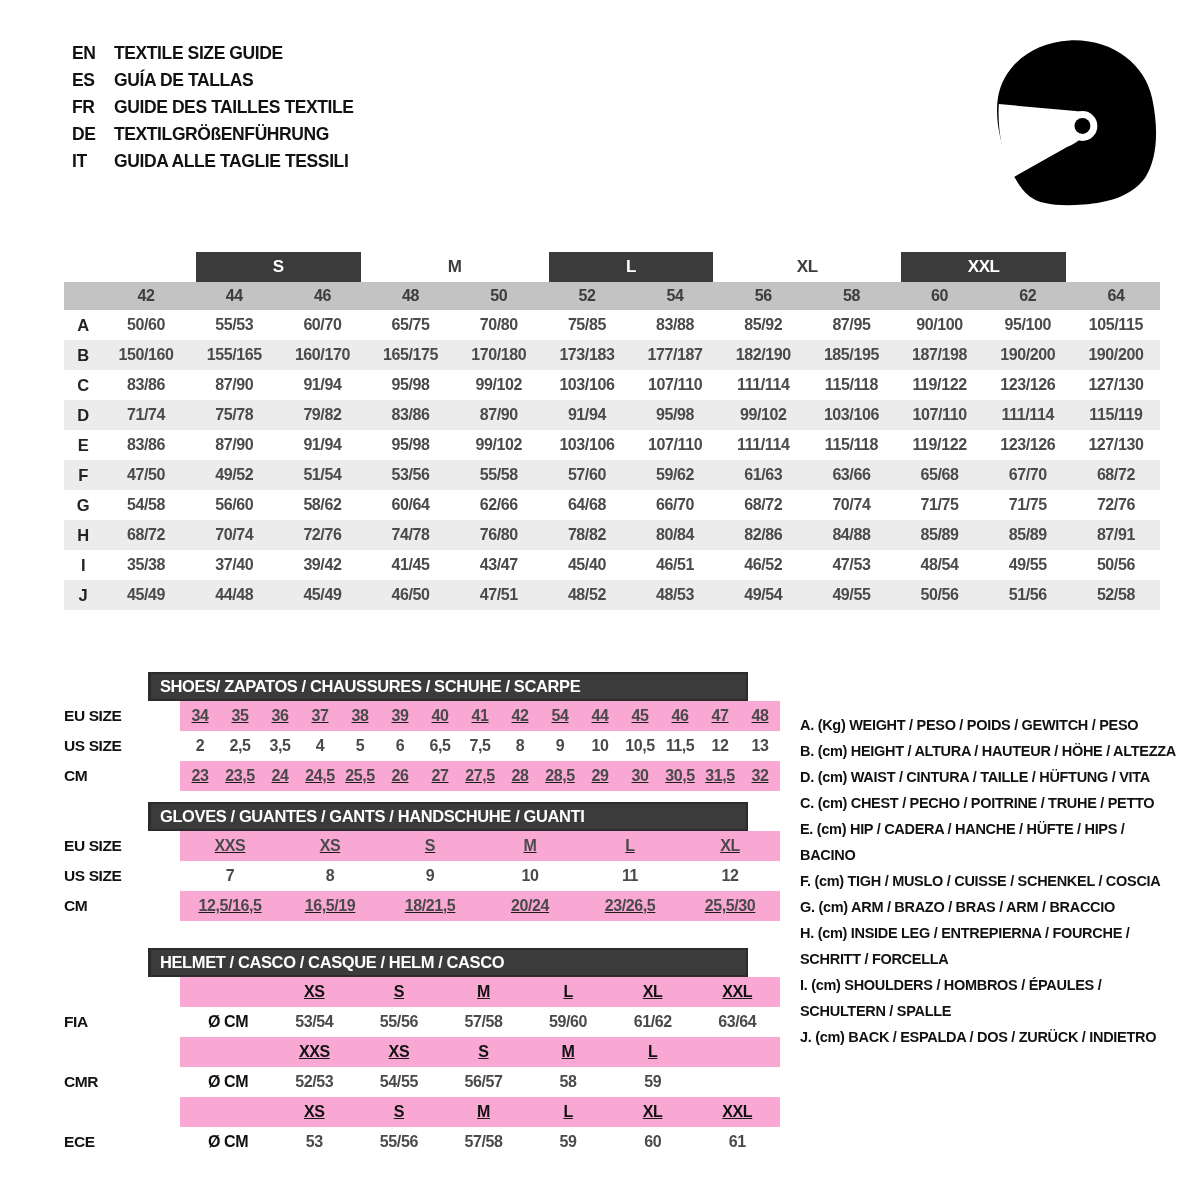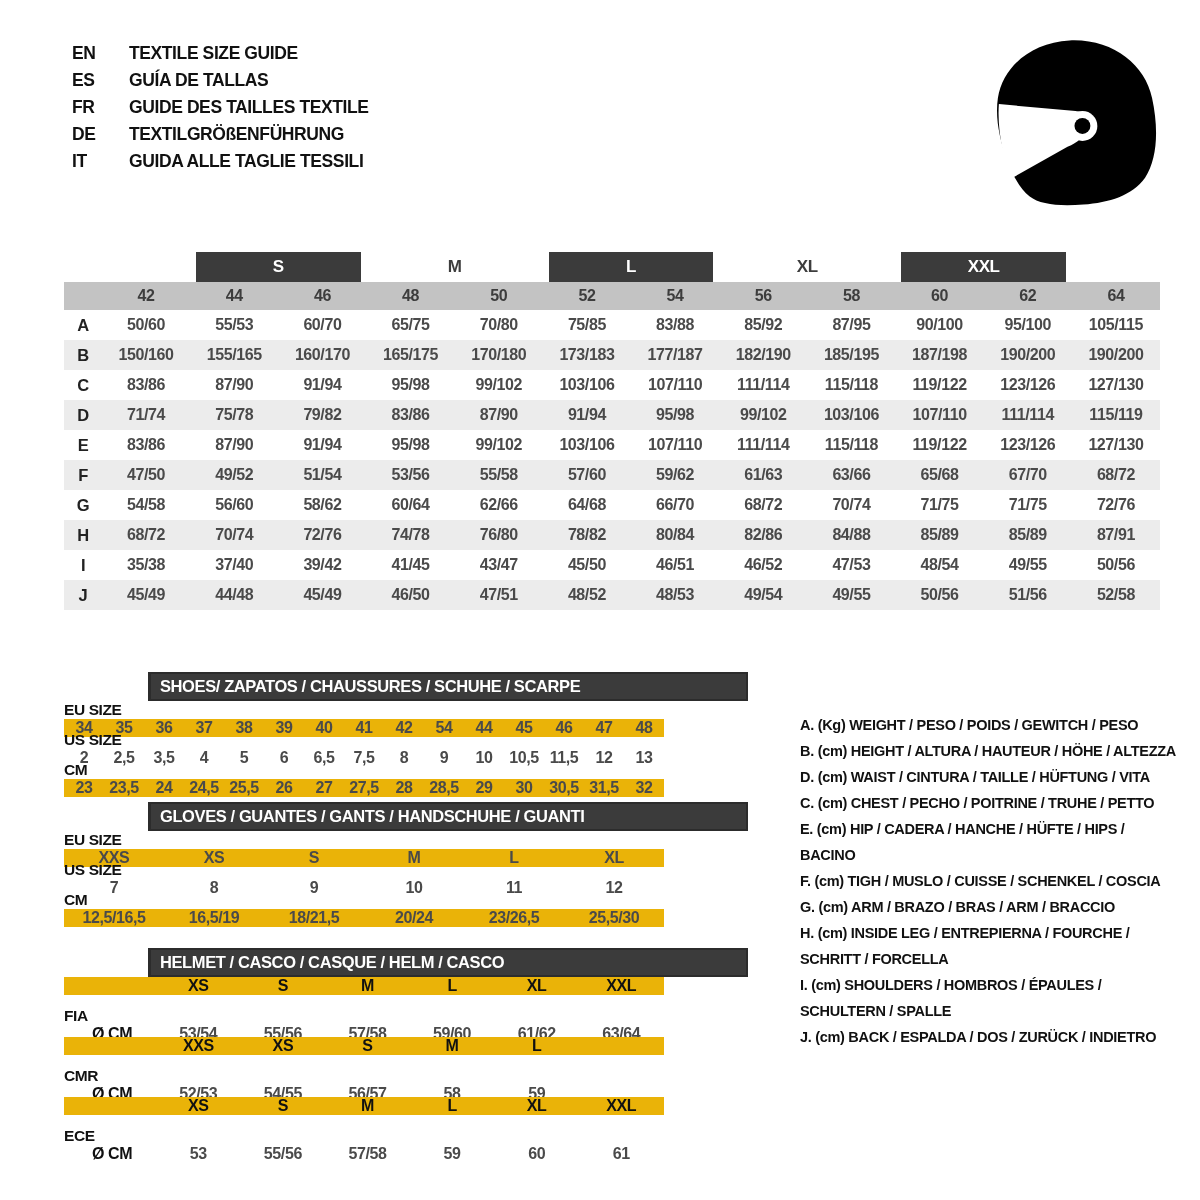--- a/index.html
+++ b/index.html
@@ -4,21 +4,21 @@
 <style>
   html,body{margin:0;padding:0;}
   body{
     width:1200px;height:1200px;position:relative;background:#ffffff;
     font-family:"Liberation Sans","DejaVu Sans",sans-serif;
     font-weight:bold;color:#1a1a1a;overflow:hidden;
     letter-spacing:-0.4px;
   }
   
   .lang-block{position:absolute;left:72px;top:40px;}
-  .lang-row{display:flex;height:27px;align-items:center;font-size:17.5px;gap:15px;}
+  .lang-row{display:flex;height:27px;align-items:center;font-size:17.5px;}
   .lang-code{width:42px;color:#111;}
   .lang-title{color:#111;}
   
   .helmet-icon{position:absolute;left:978px;top:36px;width:184px;height:170px;}
   
   .main-table{position:absolute;left:64px;top:252px;width:1096px;}
   .mt-row{display:grid;grid-template-columns:38px repeat(12,1fr);align-items:center;}
   .mt-groups{height:30px;}
   .mt-group{height:30px;display:flex;align-items:center;justify-content:center;
     font-size:17px;color:#3d3d3d;}
@@ -27,24 +27,24 @@
   .mt-band .mt-cell{color:#3d3d3d;}
   .mt-data{height:30px;}
   .mt-data.striped{background:#ececec;}
   .mt-letter{text-align:center;font-size:16.5px;color:#222;}
   .mt-cell{text-align:center;font-size:16px;color:#4a4a4a;white-space:nowrap;}
   
   .bt{position:absolute;left:64px;width:716px;}
   .bt-bar{margin-left:84px;width:600px;height:29px;background:#3b3b3b;color:#ffffff;
     display:flex;align-items:center;padding-left:9px;box-sizing:border-box;
     font-size:16.5px;border:2px solid #2c2c2c;border-left-width:3px;}
-  .bt-row{display:flex;height:30px;flex-direction:column;}
+  .bt-row{display:flex;height:30px;}
   .bt-label{width:116px;display:flex;align-items:center;font-size:15.5px;color:#111;}
   .bt-cells{width:600px;display:grid;align-items:center;}
-  .bt-cells.striped{background:#eab308;}
+  .bt-cells.striped{background:#f9a8d4;text-decoration:underline;}
   .bt-cell{text-align:center;font-size:16px;color:#4a4a4a;white-space:nowrap;}
   .bt-cell.dark{color:#111;}
   .shoes-grid{grid-template-columns:repeat(15,1fr);}
   .gloves-grid{grid-template-columns:repeat(6,1fr);}
   .helmet-grid{grid-template-columns:92px repeat(6,84.6px);}
   .unit-cell{text-align:center;padding-left:4px;font-size:16px;color:#111;white-space:nowrap;}
   
   .legend{position:absolute;left:800px;top:712px;width:382px;}
   .legend-item{font-size:14.5px;line-height:26px;color:#111;letter-spacing:-0.3px;}
 </style>
@@ -229,21 +229,21 @@
       <div class="mt-cell">85/89</div>
       <div class="mt-cell">87/91</div>
     </div>
     <div class="mt-row mt-data">
       <div class="mt-letter">I</div>
       <div class="mt-cell">35/38</div>
       <div class="mt-cell">37/40</div>
       <div class="mt-cell">39/42</div>
       <div class="mt-cell">41/45</div>
       <div class="mt-cell">43/47</div>
-      <div class="mt-cell">45/50</div>
+      <div class="mt-cell">45/40</div>
       <div class="mt-cell">46/51</div>
       <div class="mt-cell">46/52</div>
       <div class="mt-cell">47/53</div>
       <div class="mt-cell">48/54</div>
       <div class="mt-cell">49/55</div>
       <div class="mt-cell">50/56</div>
     </div>
     <div class="mt-row mt-data striped">
       <div class="mt-letter">J</div>
       <div class="mt-cell">45/49</div>

